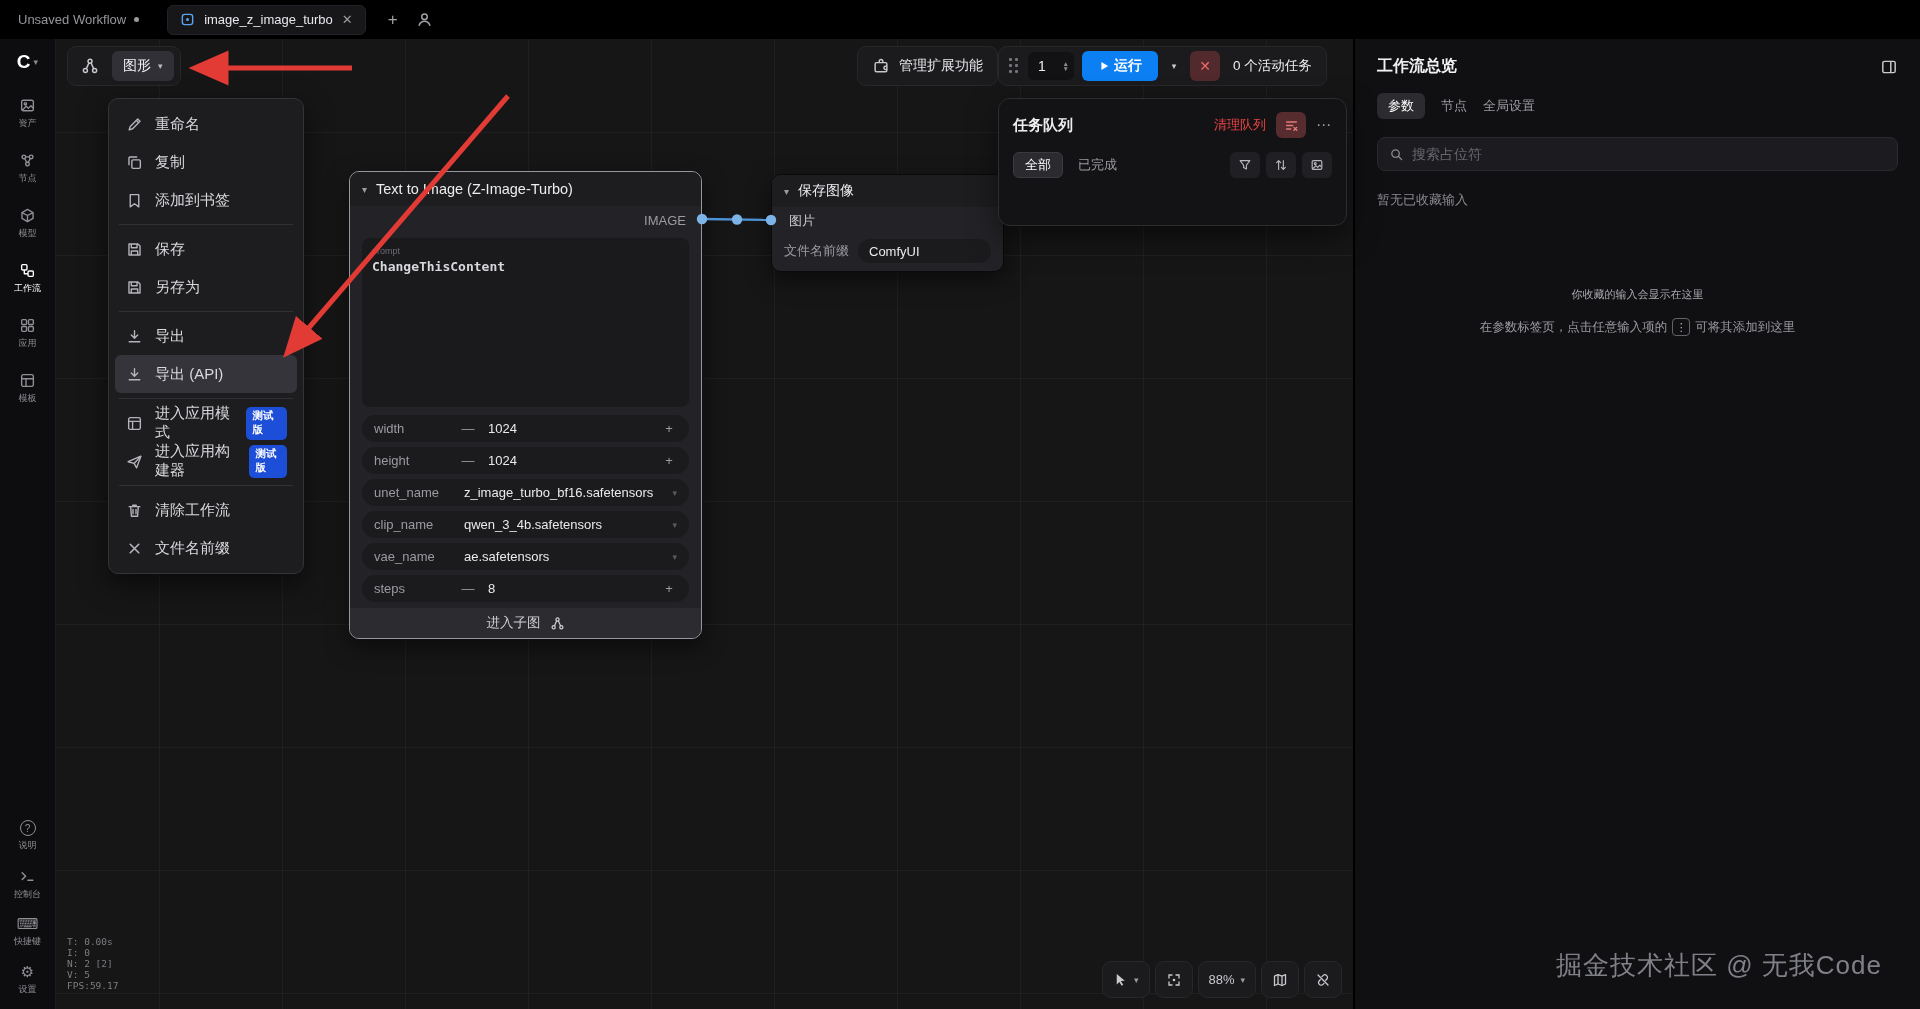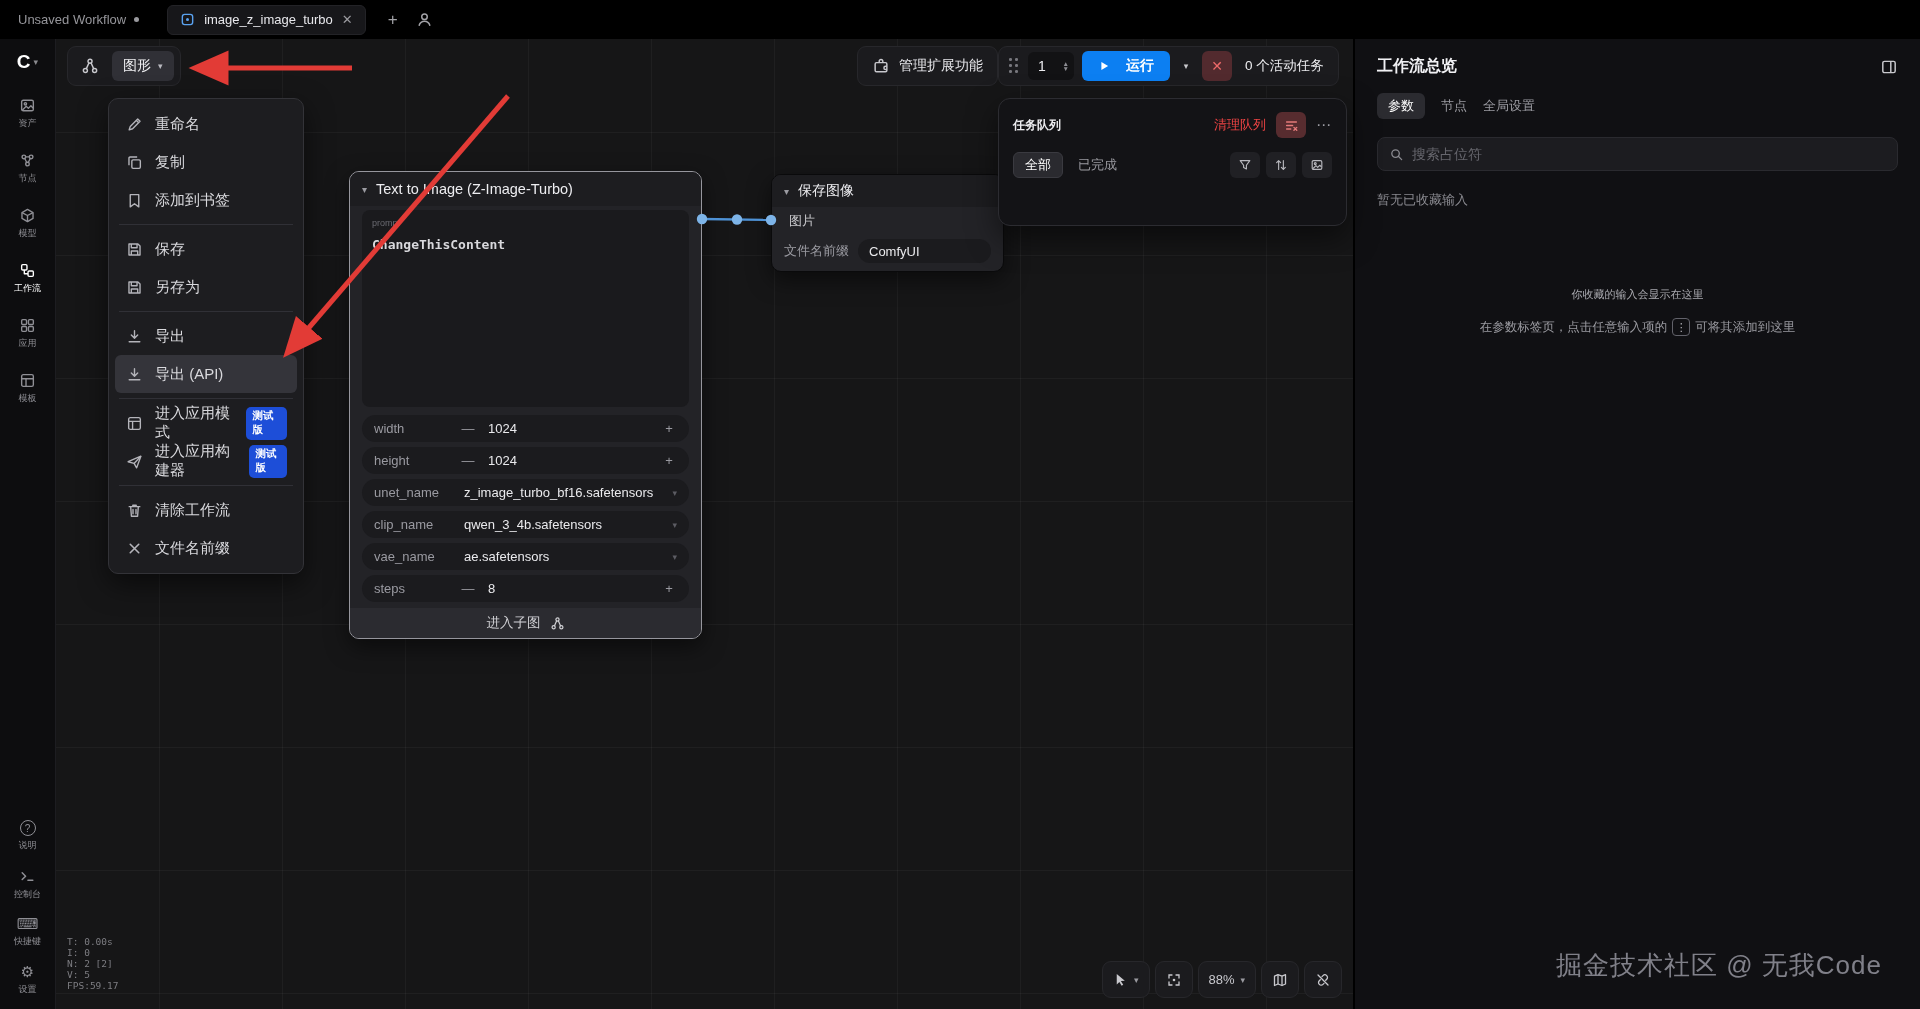--- a/index.html
+++ b/index.html
@@ -69,21 +69,21 @@
         box-shadow:0 8px 22px rgba(0,0,0,.5);}
   .node-header{height:34px;flex:none;display:flex;align-items:center;gap:9px;padding:0 12px;background:#1d1d20;
                border-radius:9px 9px 0 0;font-size:14.5px;color:#ededf0;}
   .node-header .chev{font-size:10px;color:#9b9ba1;}
   .node1{left:349px;top:171px;width:353px;height:468px;border:1px solid #96969d;}
   .node2{left:771px;top:174px;width:233px;height:98px;border:1px solid #0a0a0b;}
   .out-row{height:28px;flex:none;display:flex;align-items:center;justify-content:flex-end;padding:0 15px;
            color:#9b9ba1;font-size:13px;}
   .prompt-box{margin:4px 12px 6px;background:#1a1a1d;border-radius:8px;padding:8px 10px;flex:1;}
   .prompt-lbl{font-size:9px;color:#6a6a71;}
-  .prompt-val{margin-top:9px;font-family:"DejaVu Sans Mono","Liberation Mono",monospace;font-weight:700;
+  .prompt-val{margin-top:3px;font-family:"DejaVu Sans Mono","Liberation Mono",monospace;font-weight:700;
               font-size:13px;color:#d8d8dc;}
   .widgets{display:flex;flex-direction:column;gap:5px;padding:2px 12px 6px;flex:none;}
   .wrow{height:27px;background:#1b1b1e;border-radius:13.5px;display:flex;align-items:center;padding:0 12px;font-size:13px;}
   .wlabel{color:#9a9aa1;width:86px;flex:none;}
   .wstep{color:#9a9aa1;width:16px;text-align:center;}
   .wval{color:#eaeaed;margin-left:12px;flex:1;white-space:nowrap;overflow:hidden;}
   .wval.combo{margin-left:4px;}
   .wchev{color:#5c5c63;font-size:9px;}
   .node-footer{height:30px;flex:none;margin-top:auto;background:#2b2b30;border-radius:0 0 9px 9px;
                display:flex;align-items:center;justify-content:center;gap:9px;font-size:13.5px;color:#d0d0d4;}
@@ -99,33 +99,33 @@
               border-radius:9px;display:flex;align-items:center;gap:9px;padding:0 14px;z-index:25;
               font-size:14px;color:#e5e5e9;}
   .manage-ext .icon{color:#c8c8cd;}
   .run-group{position:absolute;left:998px;top:46px;height:40px;background:#1b1b1e;border:1px solid #27272b;
              border-radius:9px;display:flex;align-items:center;gap:8px;padding:0 9px;z-index:25;}
   .drag-dots{display:grid;grid-template-columns:repeat(2,4px);grid-auto-rows:4px;gap:2px;margin:0 1px;}
   .drag-dots i{width:2.5px;height:2.5px;border-radius:50%;background:#77777d;}
   .batch-box{width:46px;height:28px;background:#121214;border-radius:6px;display:flex;align-items:center;
              padding:0 5px 0 10px;font-size:14px;color:#ededf0;}
   .batch-carets{margin-left:auto;display:flex;flex-direction:column;color:#8d8d93;font-size:6.5px;line-height:5.5px;}
-  .run-btn{height:30px;background:#0c7ff2;border-radius:6px;display:flex;align-items:center;gap:16px;
+  .run-btn{height:30px;background:#0c7ff2;border-radius:6px;display:flex;align-items:center;gap:4px;
            padding:0 16px;color:#fff;font-size:14px;font-weight:600;}
   .run-chev{color:#c9c9cd;font-size:9px;width:16px;text-align:center;}
   .stop-btn{width:30px;height:30px;background:#522a2e;border-radius:6px;display:flex;align-items:center;
             justify-content:center;color:#ef6a6a;font-size:14px;font-weight:700;}
   .tasks-label{font-size:13.5px;color:#ededf0;padding:0 5px;white-space:nowrap;}
 
   
   .queue-panel{position:absolute;left:998px;top:98px;width:349px;height:128px;background:#131316;
                border:1px solid #2c2c31;border-radius:12px;z-index:26;box-shadow:0 12px 30px rgba(0,0,0,.5);
                padding:13px 14px;}
   .qp-header{display:flex;align-items:center;}
-  .qp-title{font-size:12px;font-weight:700;color:#ededf0;}
+  .qp-title{font-size:15px;font-weight:700;color:#ededf0;}
   .qp-right{margin-left:auto;display:flex;align-items:center;gap:10px;}
   .qp-clear{font-size:13px;color:#ef4444;}
   .qp-redbtn{width:30px;height:26px;background:#572c2f;border-radius:6px;display:flex;align-items:center;
              justify-content:center;color:#e57a7a;}
   .qp-more{color:#9b9ba1;font-size:15px;letter-spacing:1px;}
   .qp-filters{margin-top:14px;display:flex;align-items:center;}
   .qp-pill{background:#2a2a2f;border:1px solid #3a3a40;border-radius:6px;padding:3px 11px;font-size:13px;color:#fff;}
   .qp-done{margin-left:15px;font-size:13px;color:#9b9ba1;}
   .qp-ficons{margin-left:auto;display:flex;gap:6px;}
   .qp-fbtn{width:30px;height:26px;background:#202024;border-radius:6px;display:flex;align-items:center;
@@ -406,20 +406,23 @@
         </span>
       <span data-interactable="false">文件名前缀</span>
     </div>
   </div>
 
   <div class="node node1" data-interactable="true">
     <div class="node-header" data-interactable="true">
       <span class="chev" data-interactable="true">▾</span>
       <span data-interactable="false">Text to Image (Z-Image-Turbo)</span>
     </div>
+    <div class="out-row" data-interactable="false">
+      <span data-interactable="false">IMAGE</span>
+    </div>
     <div class="prompt-box" data-interactable="true">
       <div class="prompt-lbl" data-interactable="false">prompt</div>
       <div class="prompt-val" data-interactable="false">ChangeThisContent</div>
     </div>
     <div class="widgets" data-interactable="false">
       <div class="wrow" data-interactable="true">
         <span class="wlabel" data-interactable="false">width</span>
         <span class="wstep" data-interactable="true">—</span>
         <span class="wval" data-interactable="false">1024</span>
         <span class="wstep" data-interactable="true">+</span>

